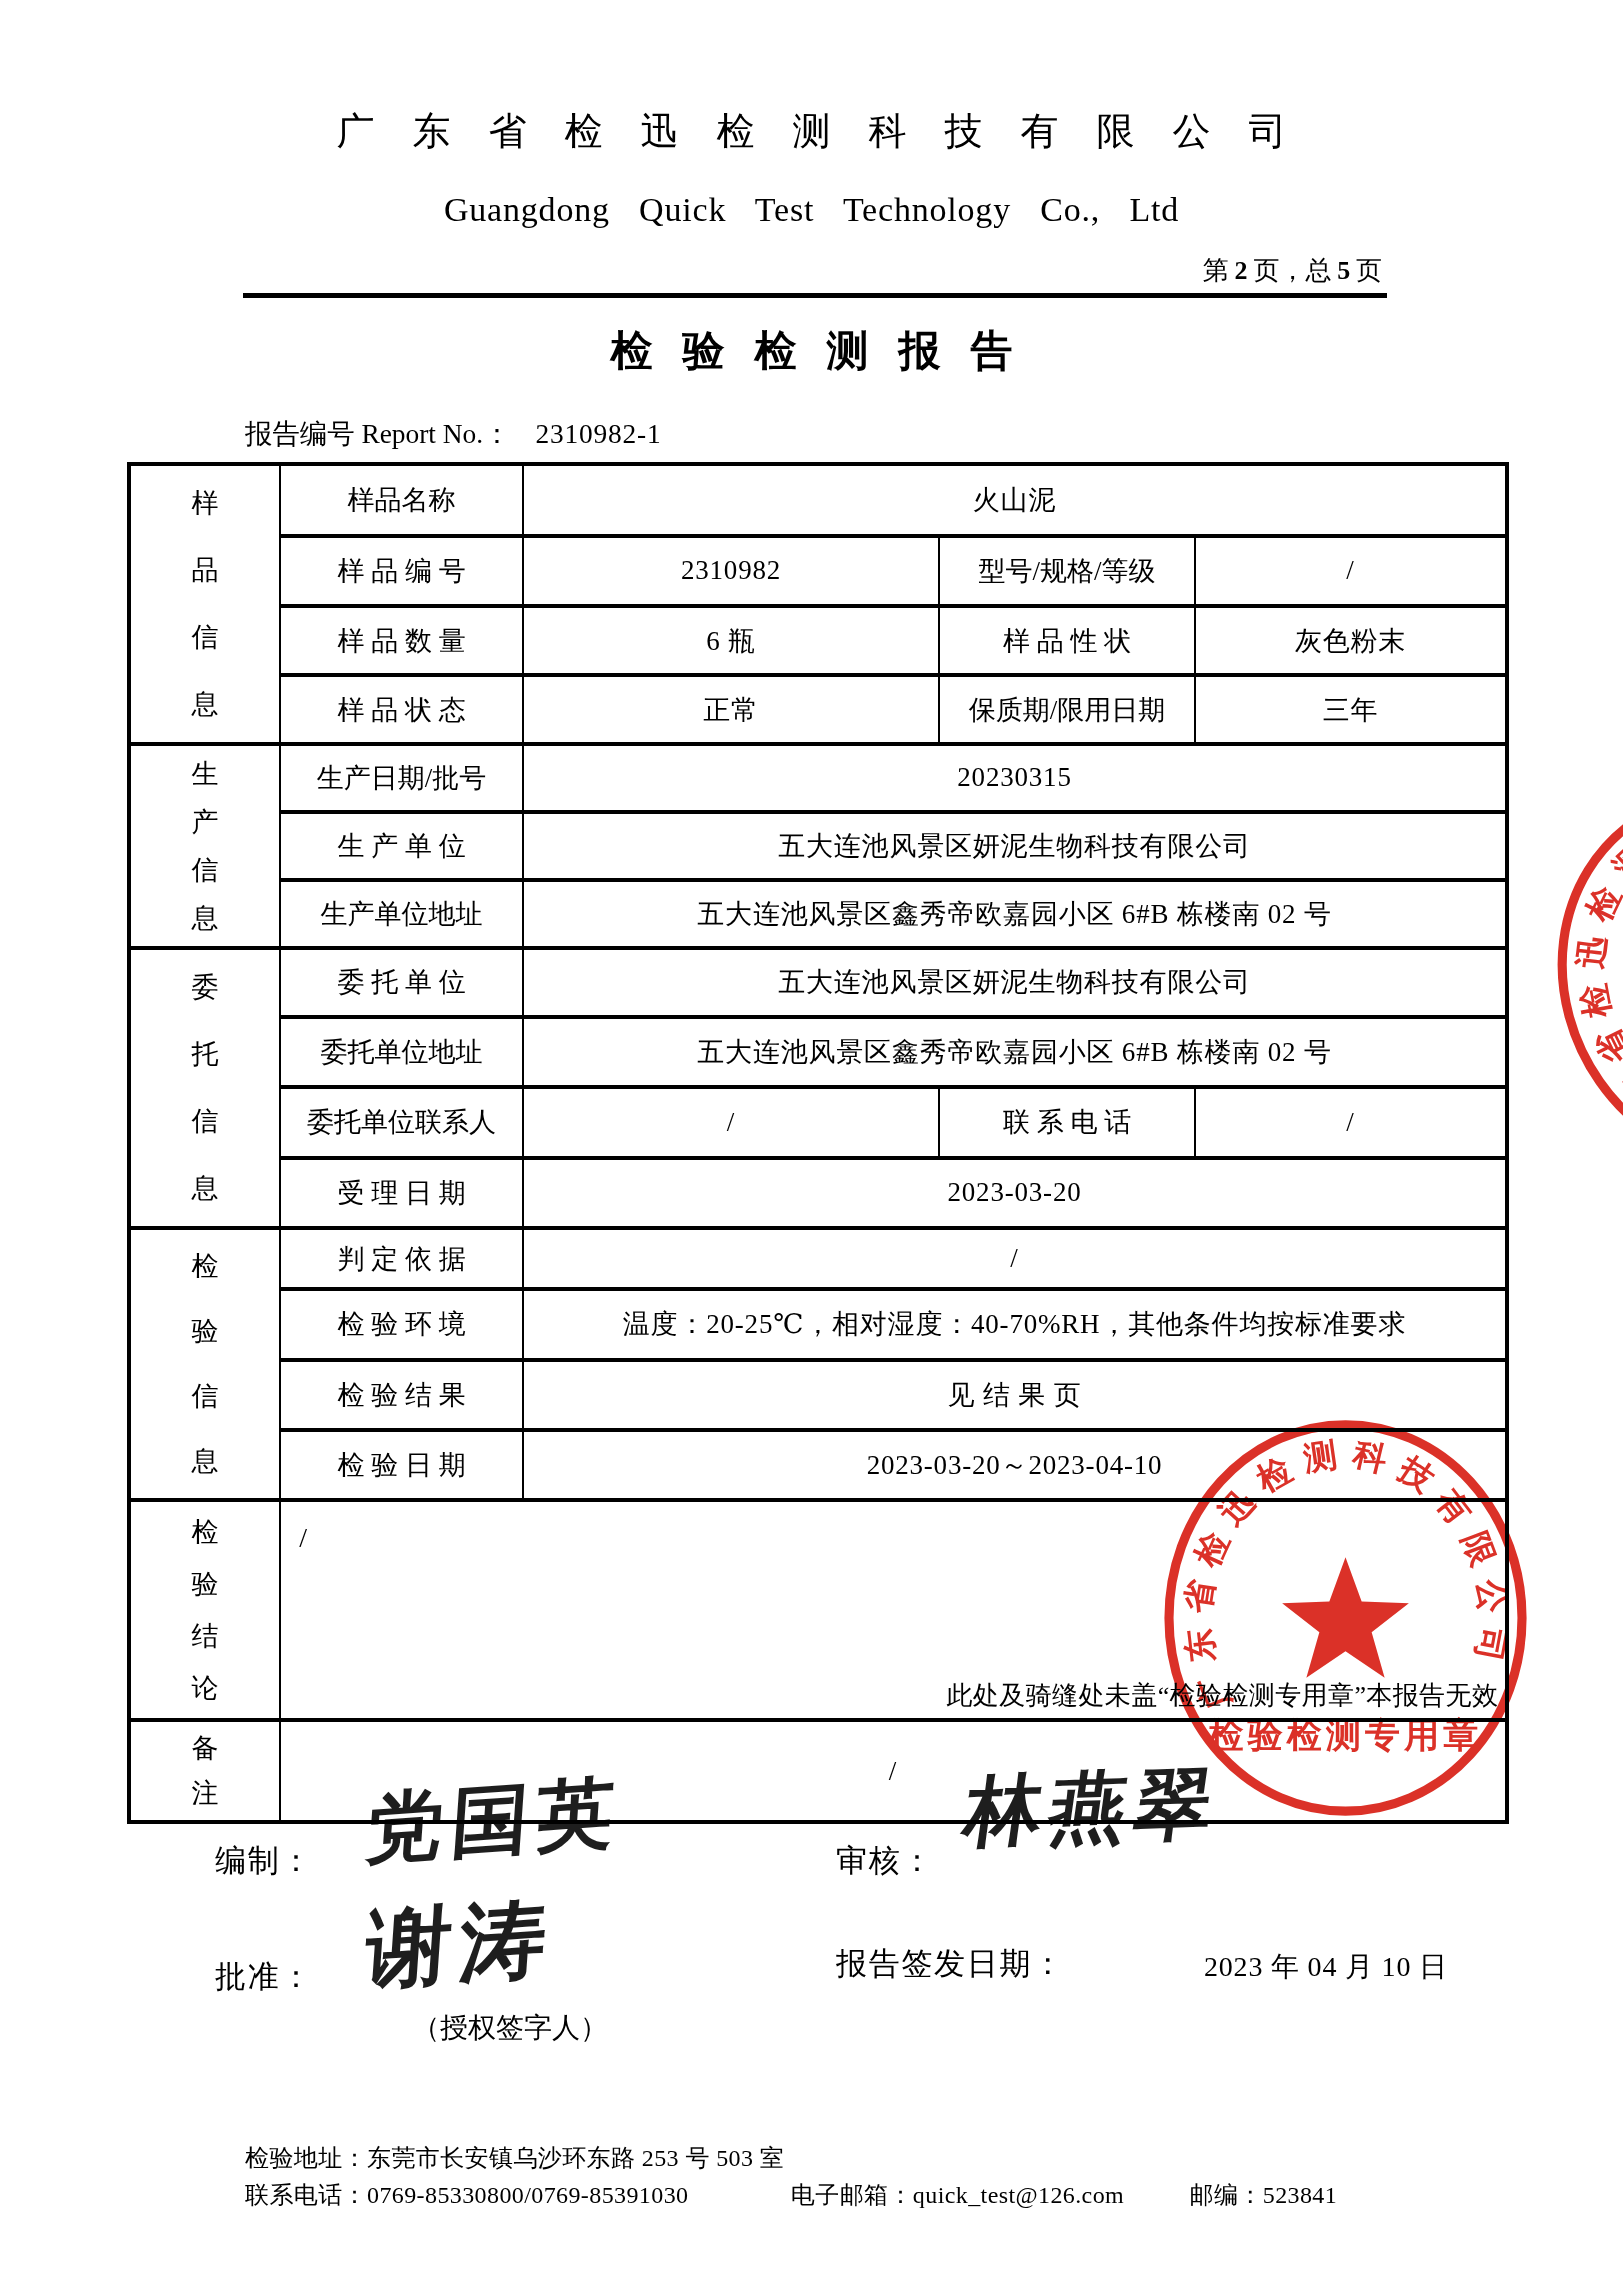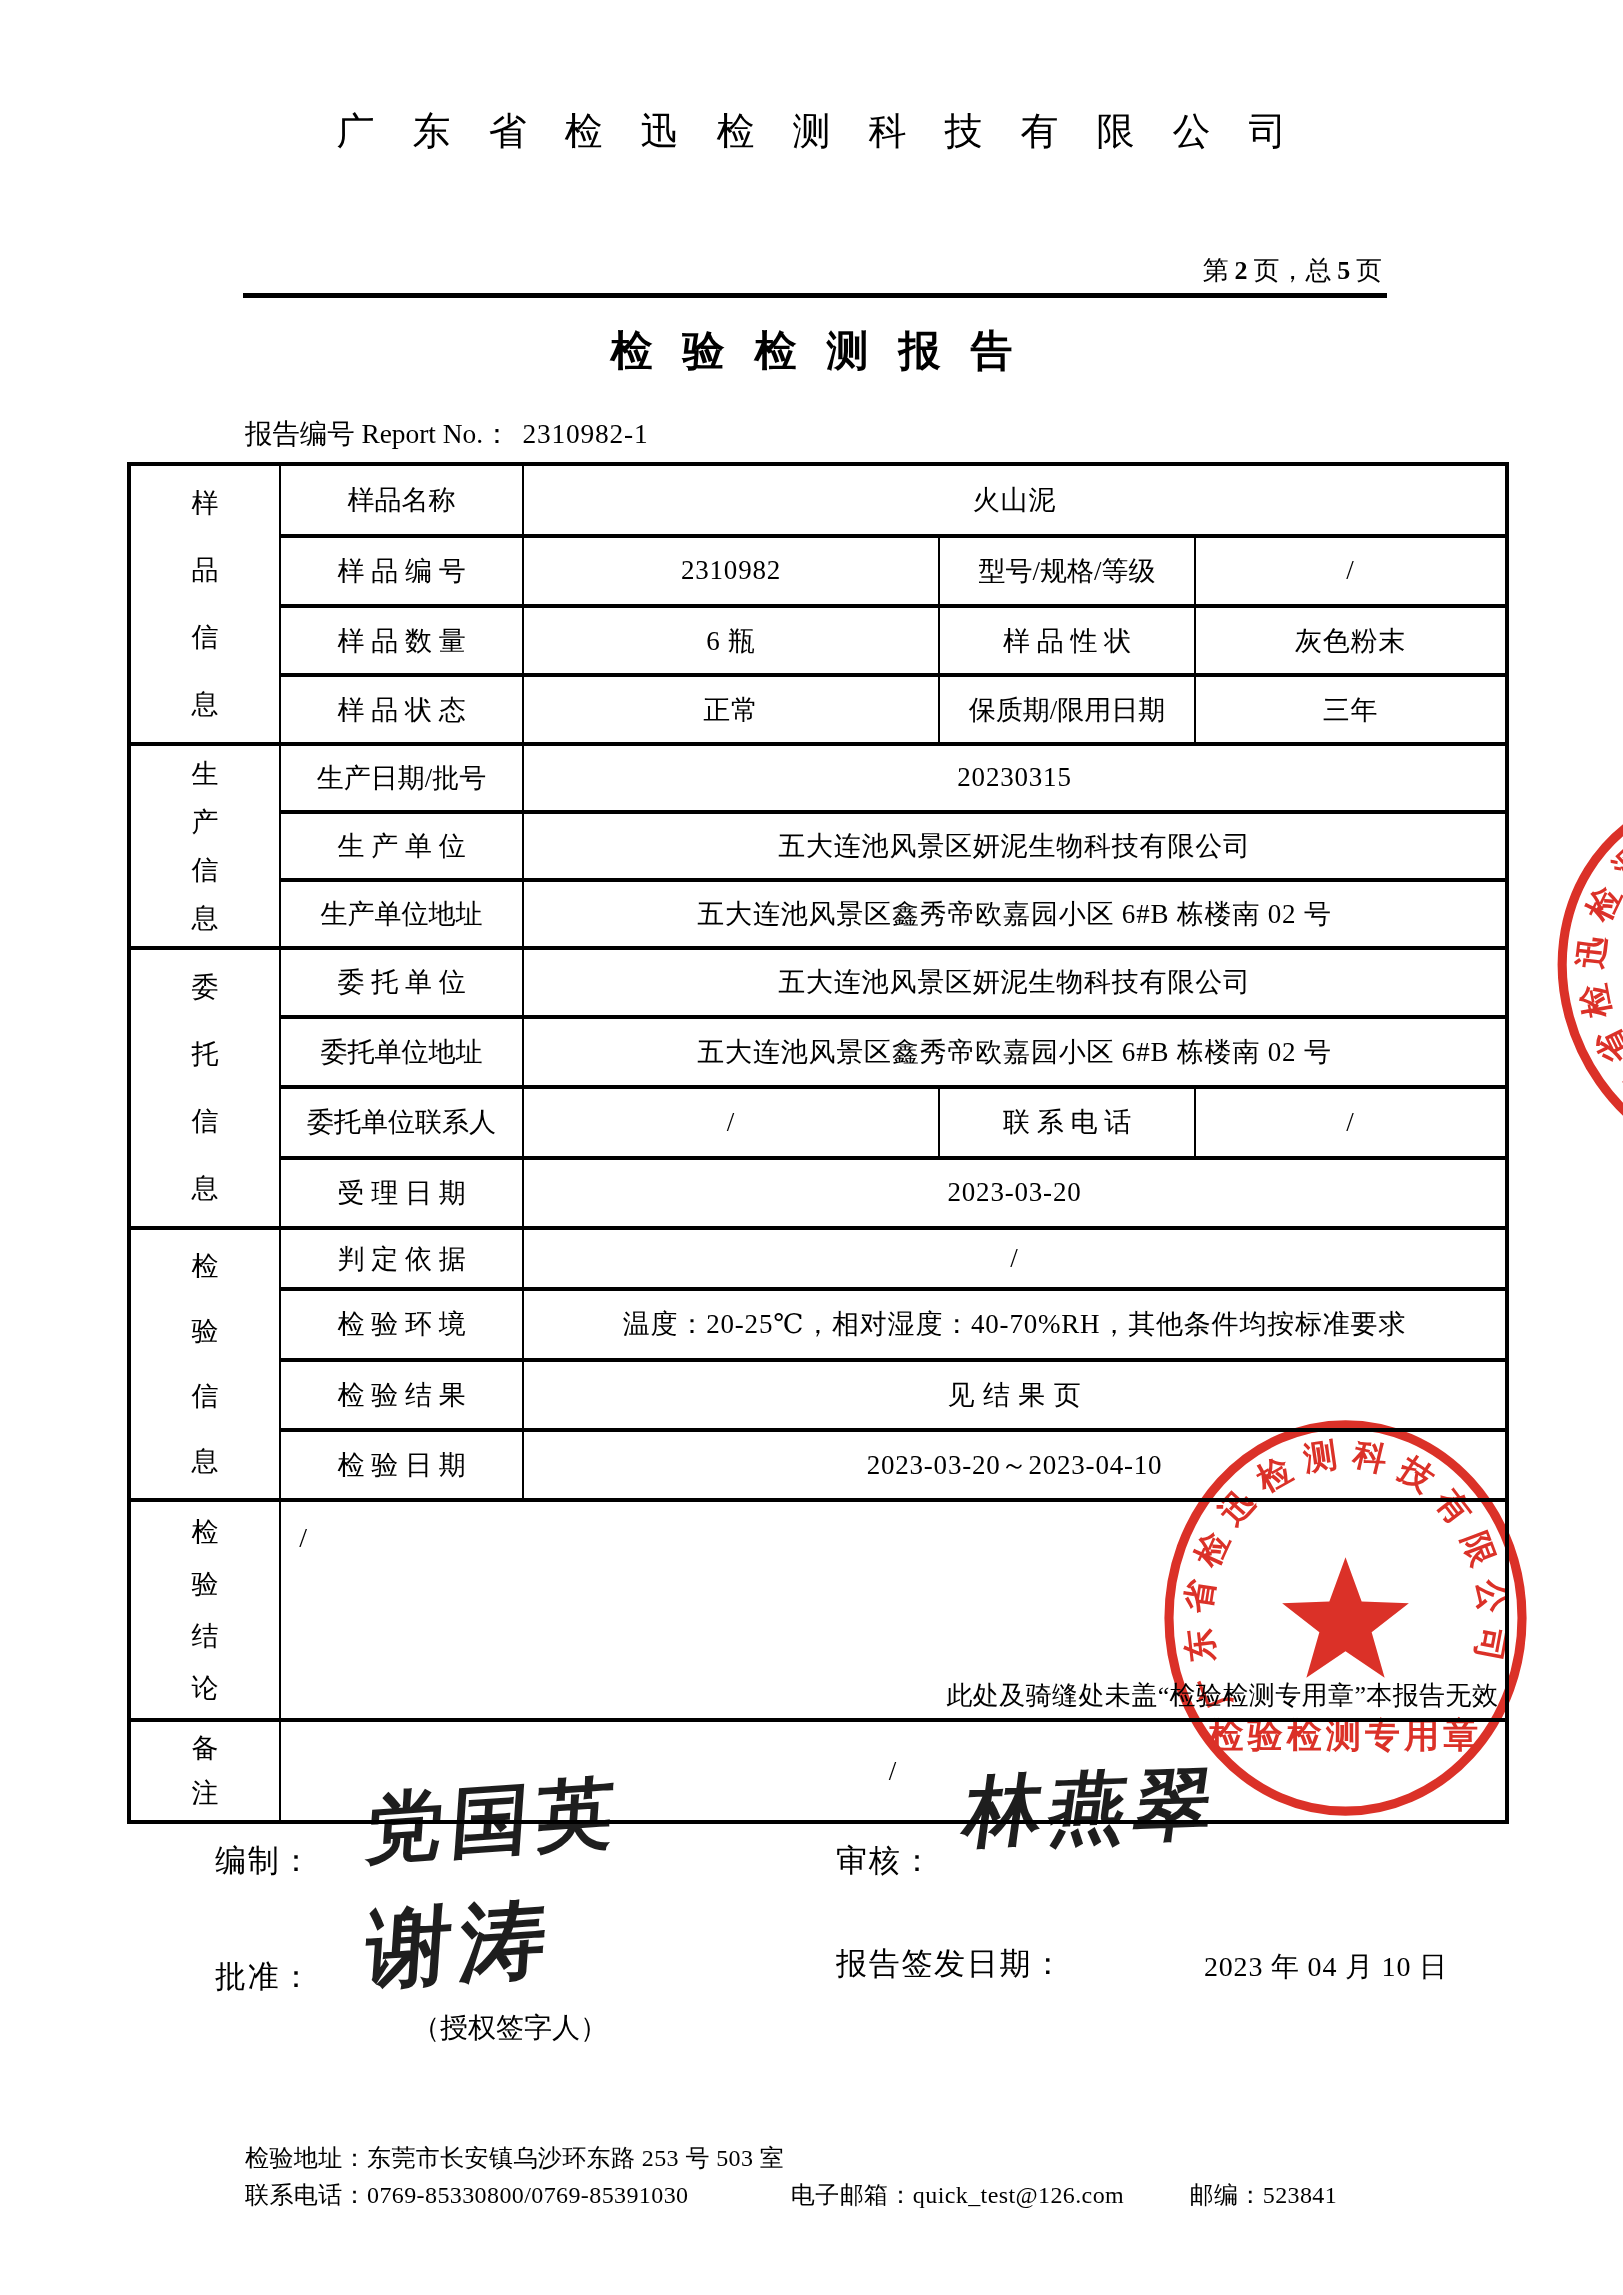--- a/index.html
+++ b/index.html
@@ -11,21 +11,21 @@
   .abs{position:absolute;}
   .centered{left:0;width:100%;text-align:center;}
   
   .company-cn{top:106px;font-size:38px;letter-spacing:38px;text-indent:38px;font-weight:500;}
   .company-en{top:191px;font-size:34px;word-spacing:20px;letter-spacing:0.8px;}
   .page-info{top:253px;right:241px;font-size:26px;}
   .page-info b{padding:0 5.8px;}
   .head-rule{top:293px;left:243px;width:1144px;height:5px;background:#000;}
   .doc-title{top:323px;font-size:42px;font-weight:bold;letter-spacing:30px;text-indent:30px;}
   .report-no{top:416px;left:245px;font-size:27.4px;}
-  .report-no .val{margin-left:12px;letter-spacing:0.8px;}
+  .report-no .val{margin-left:25px;letter-spacing:0.8px;}
   
   table.rpt{
     position:absolute;left:127px;top:462px;width:1378px;
     border-collapse:collapse;table-layout:fixed;
     border:4.2px solid #000;
   }
   table.rpt td{
     border-left:2.5px solid #000;border-right:2.5px solid #000;
     border-top:4.2px solid #000;border-bottom:4.2px solid #000;
     text-align:center;vertical-align:middle;
@@ -56,20 +56,21 @@
   .stamp{position:absolute;mix-blend-mode:multiply;opacity:.95;z-index:5;pointer-events:none;}
   .stamp-main{left:1154px;top:1414px;}
   .stamp-edge{left:1554px;top:776px;transform:rotate(-35deg);}
 </style>
 </head>
 <body>
 
 <div id="page">
 
   <div class="abs centered company-cn">广东省检迅检测科技有限公司</div>
+  <div class="abs centered company-en">Guangdong Quick Test Technology Co., Ltd</div>
   <div class="abs page-info"><span>第</span><b>2</b><span>页，总</span><b>5</b><span>页</span></div>
   <div class="abs head-rule"></div>
   <div class="abs centered doc-title">检验检测报告</div>
   <div class="abs report-no"><span>报告编号 Report No.：</span><span class="val">2310982-1</span></div>
 
   <table class="rpt">
     <colgroup>
         <col style="width:151px">
         <col style="width:243px">
         <col style="width:416px">

